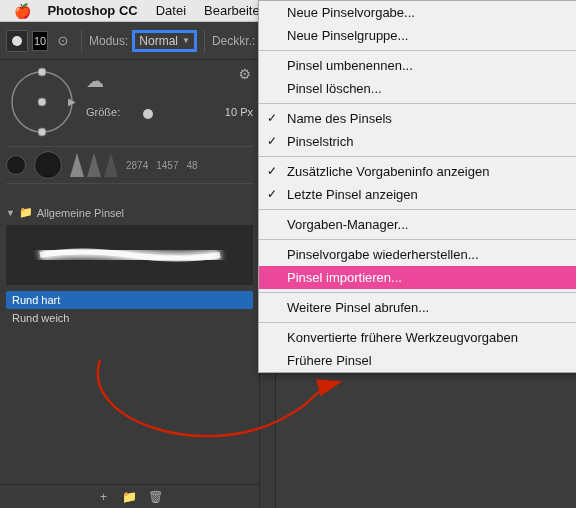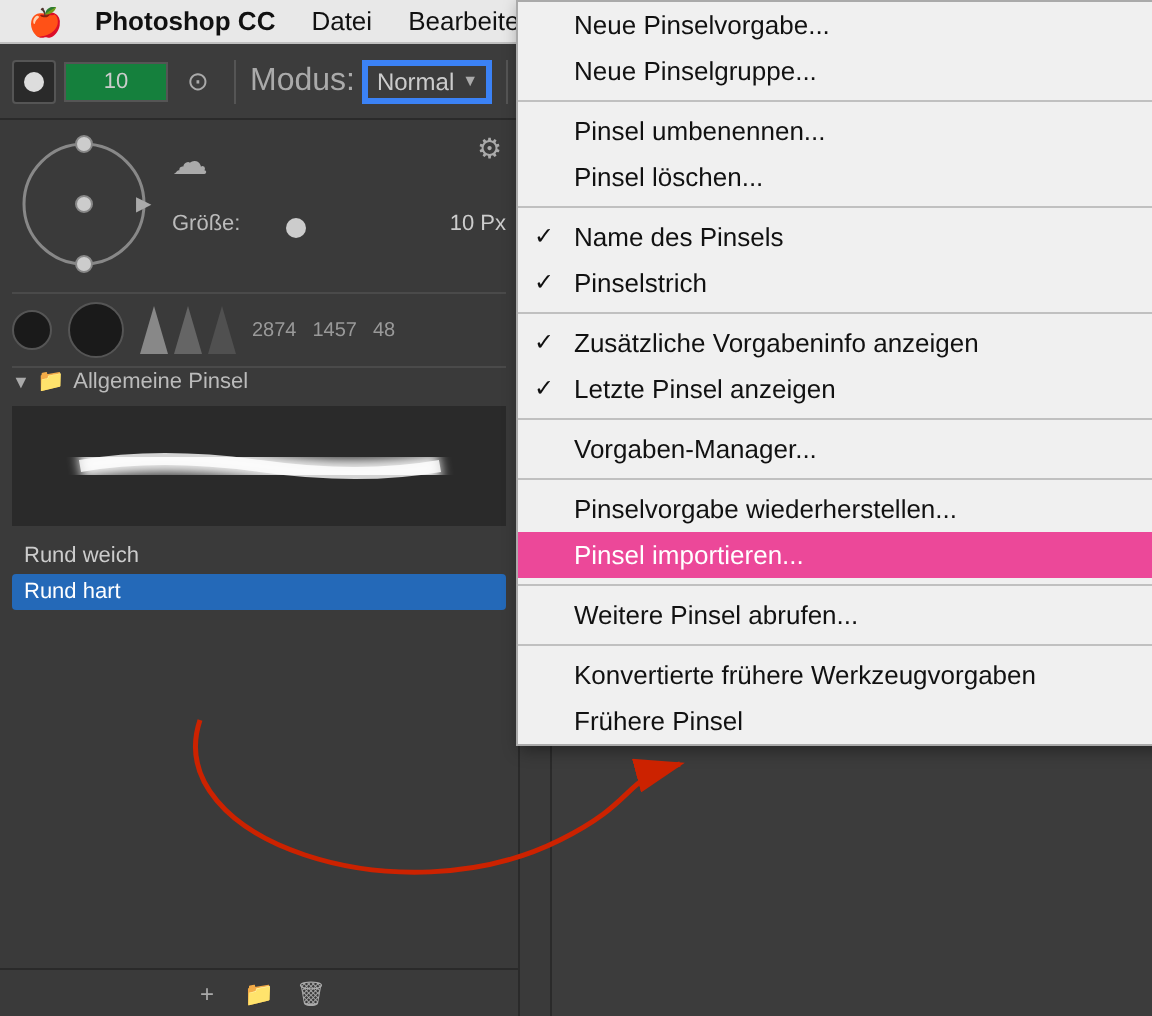--- a/index.html
+++ b/index.html
@@ -64,34 +64,34 @@
       align-items: center;
       justify-content: center;
     }
     .brush-dot {
       width: 10px;
       height: 10px;
       background: #ddd;
       border-radius: 50%;
     }
     .toolbar-size-box {
-      background: #15803d;
+      background: #000000;
       border: 1px solid #555;
       color: #ccc;
       font-size: 11px;
-      width: 52px;
+      width: 16px;
       height: 20px;
       text-align: left;
       display: flex;
       align-items: center;
       justify-content: center;
     }
     .toolbar-label {
       color: #aaa;
-      font-size: 16px;
+      font-size: 12px;
     }
     .toolbar-dropdown {
       background: #3c3c3c;
       border: 3px solid #3b82f6;
       color: #ccc;
       font-size: 12px;
       height: 22px;
       padding: 0 4px;
       display: flex;
       align-items: center;
@@ -215,21 +215,21 @@
       width: 36px;
       font-size: 11px;
       color: #ccc;
       text-align: right;
     }
 
     .brush-samples-row {
       display: flex;
       align-items: center;
       gap: 8px;
-      margin-bottom: 0;
+      margin-bottom: 22px;
       padding: 4px 0;
       border-top: 1px solid #4a4a4a;
       border-bottom: 1px solid #4a4a4a;
     }
 
     .brush-num {
       font-size: 10px;
       color: #999;
     }
 
@@ -498,22 +498,22 @@
         <defs>
           <filter id="blur1">
             <feGaussianBlur stdDeviation="3"></feGaussianBlur>
           </filter>
         </defs>
         <path d="M 10 11 Q 50 4 100 11 Q 150 18 190 11" stroke="white" stroke-width="14" fill="none" filter="url(#blur1)" opacity="0.9"></path>
         <path d="M 10 11 Q 50 4 100 11 Q 150 18 190 11" stroke="white" stroke-width="6" fill="none" opacity="0.8"></path>
       </svg>
     </div>
 
+    <div class="brush-list-item selected">Rund hart</div>
     <div class="brush-list-item">Rund weich</div>
-    <div class="brush-list-item selected">Rund hart</div>
 
     <div class="panel-bottom-bar">
       <div class="panel-bottom-icon">+</div>
       <div class="panel-bottom-icon">📁</div>
       <div class="panel-bottom-icon">🗑</div>
     </div>
   </div>
 
   <div class="dropdown-menu">
     <div class="menu-item">Neue Pinselvorgabe...</div>

